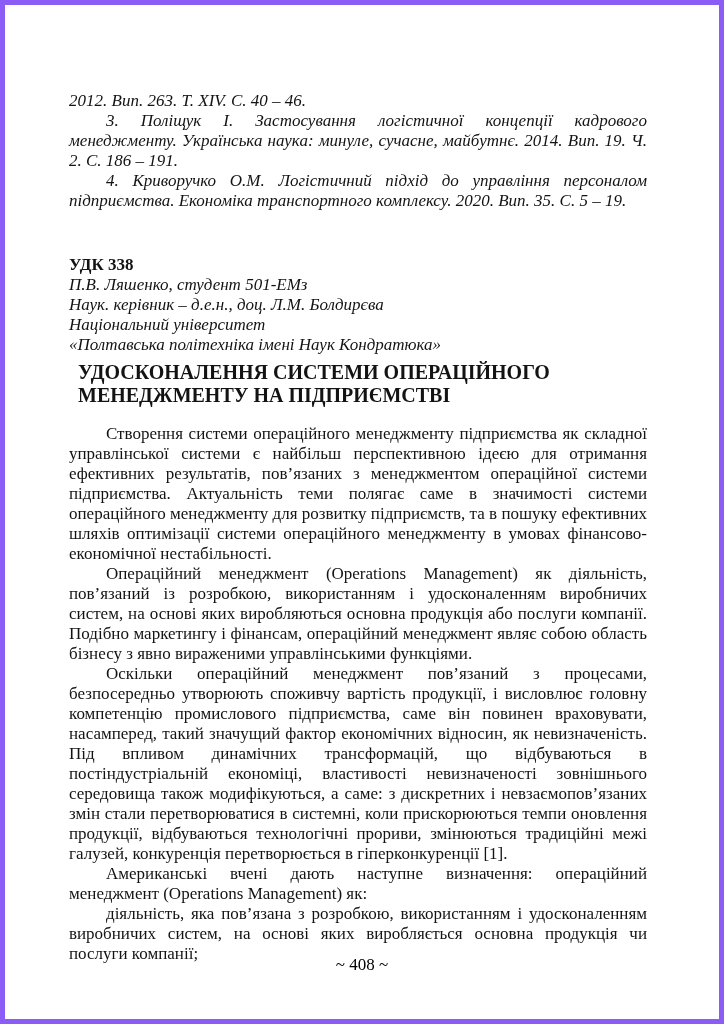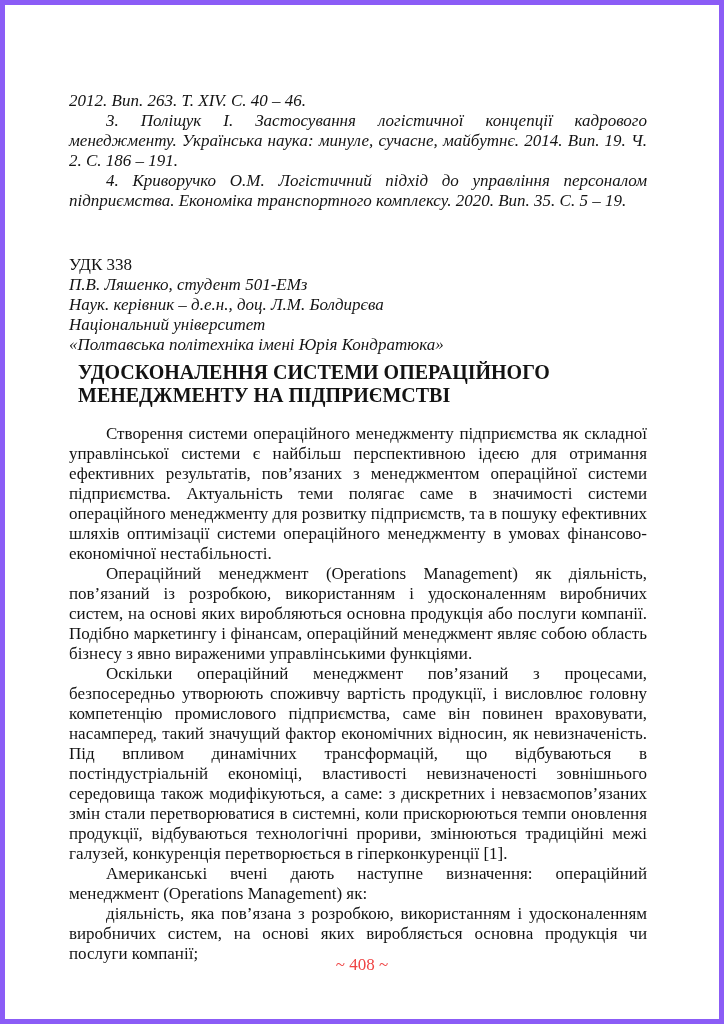--- a/index.html
+++ b/index.html
@@ -27,21 +27,21 @@
     text-align: justify;
   }
   .refs p {
     margin: 0;
   }
   .refs p.indent {
     text-indent: 37px;
   }
   .udc {
     margin: 44px 0 0 0;
-    font-weight: normal;
+    font-weight: bold;
     font-style: normal;
   }
   .authors {
     margin: 0;
     text-align: left;
     font-style: italic;
   }
   .authors p {
     margin: 0;
   }
@@ -62,41 +62,41 @@
     text-align: justify;
     hyphens: none;
   }
   .page-number {
     position: absolute;
     left: 0;
     right: 0;
     bottom: 44px;
     text-align: center;
     font-size: 17px;
-    color: #ef4444;
+    color: #000000;
   }
 </style>
 </head>
 <body>
 
 <div class="page">
 
   <section class="refs">
     <p>2012. Вип. 263. Т. XIV. С. 40 – 46.</p>
     <p class="indent">3. Поліщук І. Застосування логістичної концепції кадрового менеджменту. Українська наука: минуле, сучасне, майбутнє. 2014. Вип. 19. Ч. 2. С. 186 – 191.</p>
     <p class="indent">4. Криворучко О.М. Логістичний підхід до управління персоналом підприємства. Економіка транспортного комплексу. 2020. Вип. 35. С. 5 – 19.</p>
   </section>
 
   <p class="udc">УДК 338</p>
 
   <div class="authors">
     <p>П.В. Ляшенко, студент 501-ЕМз</p>
     <p>Наук. керівник – д.е.н., доц. Л.М. Болдирєва</p>
     <p>Національний університет</p>
-    <p>«Полтавська політехніка імені Юрія Кондратюка»</p>
+    <p>«Полтавська політехніка імені Наук Кондратюка»</p>
   </div>
 
   <h1 class="title">УДОСКОНАЛЕННЯ СИСТЕМИ ОПЕРАЦІЙНОГО МЕНЕДЖМЕНТУ НА ПІДПРИЄМСТВІ</h1>
 
   <section class="body-text">
     <p>Створення системи операційного менеджменту підприємства як складної управлінської системи є найбільш перспективною ідеєю для отримання ефективних результатів, пов’язаних з менеджментом операційної системи підприємства. Актуальність теми полягає саме в значимості системи операційного менеджменту для розвитку підприємств, та в пошуку ефективних шляхів оптимізації системи операційного менеджменту в умовах фінансово-економічної нестабільності.</p>
     <p>Операційний менеджмент (Operations Management) як діяльність, пов’язаний із розробкою, використанням і удосконаленням виробничих систем, на основі яких виробляються основна продукція або послуги компанії. Подібно маркетингу і фінансам, операційний менеджмент являє собою область бізнесу з явно вираженими управлінськими функціями.</p>
     <p>Оскільки операційний менеджмент пов’язаний з процесами, безпосередньо утворюють споживчу вартість продукції, і висловлює головну компетенцію промислового підприємства, саме він повинен враховувати, насамперед, такий значущий фактор економічних відносин, як невизначеність. Під впливом динамічних трансформацій, що відбуваються в постіндустріальній економіці, властивості невизначеності зовнішнього середовища також модифікуються, а саме: з дискретних і невзаємопов’язаних змін стали перетворюватися в системні, коли прискорюються темпи оновлення продукції, відбуваються технологічні прориви, змінюються традиційні межі галузей, конкуренція перетворюється в гіперконкуренції [1].</p>
     <p>Американські вчені дають наступне визначення: операційний менеджмент (Operations Management) як:</p>
     <p>діяльність, яка пов’язана з розробкою, використанням і удосконаленням виробничих систем, на основі яких виробляється основна продукція чи послуги компанії;</p>

